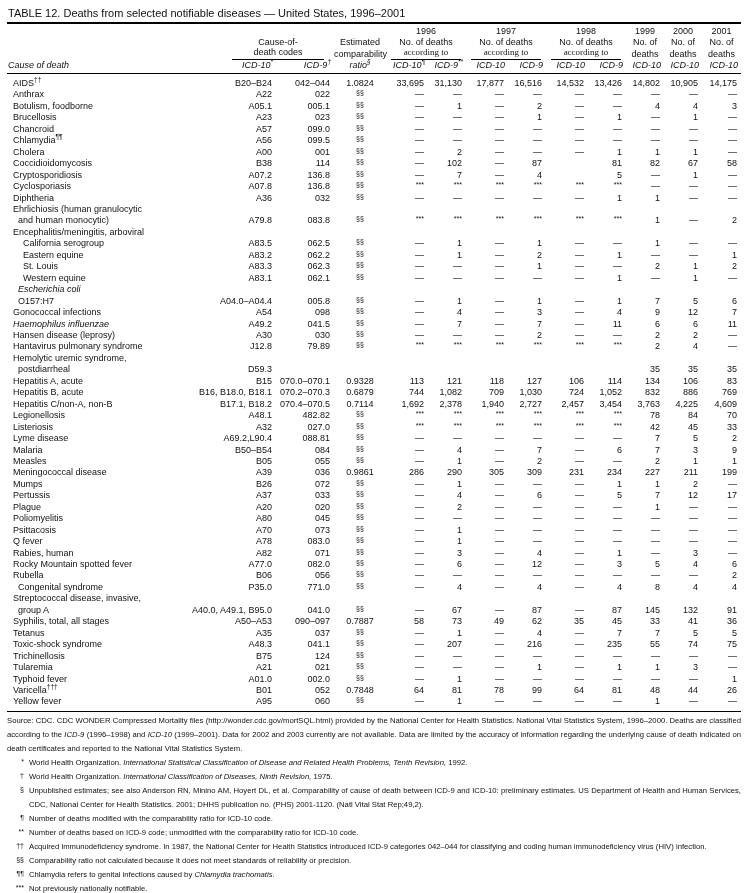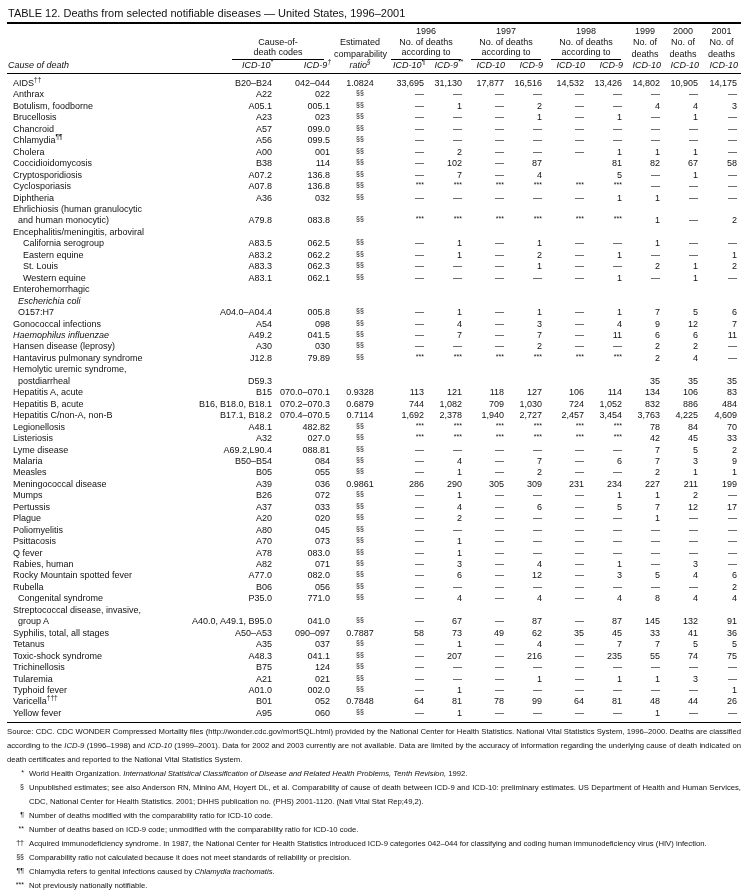--- a/index.html
+++ b/index.html
@@ -7,21 +7,21 @@
   .page{padding:5px 6px 0 7px;}
   .title{font-size:11px;font-weight:normal;padding:2px 0 3px 1px;border-bottom:2px solid #000;white-space:nowrap;}
   table{width:734px;table-layout:fixed;border-collapse:collapse;margin-top:2px;}
   col.c-label{width:215px;} col.c-icd10{width:54px;} col.c-icd9{width:58px;} col.c-ratio{width:52px;}
   col.c-v0{width:42px;} col.c-v1{width:38px;} col.c-v2{width:42px;} col.c-v3{width:38px;}
   col.c-v4{width:42px;} col.c-v5{width:38px;} col.c-v6{width:38px;} col.c-v7{width:38px;} col.c-v8{width:39px;}
   thead td{font-size:9px;line-height:10.5px;text-align:center;vertical-align:bottom;padding:0;}
   thead tr.r4 td{border-bottom:1.5px solid #000;padding-bottom:3px;font-style:italic;}
   thead td.colhead{text-align:right;padding-right:3px;white-space:nowrap;}
   thead td.causehead{text-align:left;padding-left:1px;}
-  .grp-u{border-bottom:1px solid #000;padding-bottom:1px;margin:0 5px;}
+  .grp-u{border-bottom:1px solid #000;padding-bottom:1px;margin:0 5px;font-family:Liberation Serif, serif;}
   .grp-u2{border-bottom:1px solid #000;padding-bottom:1px;margin:0 10px;}
   tbody td{font-size:9px;line-height:11.45px;height:11.45px;padding:0;vertical-align:bottom;white-space:nowrap;overflow:visible;}
   tbody tr.first td{padding-top:4px;}
   td.lbl{text-align:left;padding-left:6px;}
   td.lbl.ind1,.lbl .ind1{padding-left:11px;}
   td.lbl.ind2{padding-left:16px;}
   .it{font-style:italic;}
   td.num{text-align:right;padding-right:4px;}
   td.icdcell{position:relative;}
   td.icdcell .ar{position:absolute;right:4px;bottom:0;white-space:nowrap;}
@@ -435,23 +435,20 @@
           <td class="num">—</td>
           <td class="num">—</td>
           <td class="num">—</td>
           <td class="num">—</td>
           <td class="num">1</td>
           <td class="num">—</td>
           <td class="num">1</td>
           <td class="num">—</td>
         </tr>
         <tr>
-          <td colspan="13" class="lbl">Enterohemorrhagic</td>
-        </tr>
-        <tr>
           <td colspan="13" class="lbl ind1 it">Escherichia coli</td>
         </tr>
         <tr>
           <td class="lbl ind1">O157:H7</td>
           <td class="icdcell">
             <span class="ar">A04.0–A04.4</span>
           </td>
           <td class="icdcell">
             <span class="ar">005.8</span>
           </td>
@@ -593,21 +590,21 @@
           </td>
           <td class="ratio">0.6879</td>
           <td class="num">744</td>
           <td class="num">1,082</td>
           <td class="num">709</td>
           <td class="num">1,030</td>
           <td class="num">724</td>
           <td class="num">1,052</td>
           <td class="num">832</td>
           <td class="num">886</td>
-          <td class="num">484</td>
+          <td class="num">769</td>
         </tr>
         <tr>
           <td class="lbl">Hepatitis C/non-A, non-B</td>
           <td class="icdcell">
             <span class="ar">B17.1, B18.2</span>
           </td>
           <td class="icdcell">
             <span class="ar">070.4–070.5</span>
           </td>
           <td class="ratio">0.7114</td>
@@ -1101,20 +1098,21 @@
         </tr>
       </tbody>
   </table>
 
   <div class="botrule"></div>
 
   <div class="footer">
     <div class="source"><span>Source: CDC. CDC WONDER Compressed Mortality files (http://wonder.cdc.gov/mortSQL.html) provided by the National Center for Health Statistics. National Vital Statistics System, 1996–2000. Deaths are classified according to the </span><span class="it">ICD-9</span><span> (1996–1998) and </span><span class="it">ICD-10</span><span> (1999–2001).  Data for 2002 and 2003 currently are not available. Data are limited by the accuracy of information regarding the underlying cause of death indicated on death certificates and reported to the National Vital Statistics System.</span></div>
     <div>
         <div class="fnote"><span class="mk2">*</span><span>World Health Organization. </span><span class="it">International Statistical Classification of Disease and Related Health Problems, Tenth Revision,</span><span> 1992.</span></div>
+        <div class="fnote"><span class="mk2">†</span><span>World Health Organization. </span><span class="it">International Classification of Diseases, Ninth Revision,</span><span> 1975.</span></div>
         <div class="fnote"><span class="mk2">§</span><span>Unpublished estimates; see also Anderson RN, Minino AM, Hoyert DL, et al. Comparability of cause of death between ICD-9 and ICD-10: preliminary estimates. US Department of Health and Human Services, CDC, National Center for Health Statistics. 2001; DHHS publication no. (PHS) 2001-1120. (Natl Vital Stat Rep;49,2).</span></div>
         <div class="fnote"><span class="mk2">¶</span><span>Number of deaths modified with the comparability ratio for ICD-10 code.</span></div>
         <div class="fnote"><span class="mk2">**</span><span>Number of deaths based on ICD-9 code; unmodified with the comparability ratio for ICD-10 code.</span></div>
         <div class="fnote"><span class="mk2">††</span><span>Acquired immunodeficiency syndrome. In 1987, the National Center for Health Statistics introduced ICD-9 categories 042–044 for classifying and coding human immunodeficiency virus (HIV) infection.</span></div>
         <div class="fnote"><span class="mk2">§§</span><span>Comparability ratio not calculated because it does not meet standards of reliability or precision.</span></div>
         <div class="fnote"><span class="mk2">¶¶</span><span>Chlamydia refers to genital infections caused by </span><span class="it">Chlamydia trachomatis</span><span>.</span></div>
         <div class="fnote"><span class="mk2">***</span><span>Not previously nationally notifiable.</span></div>
         <div class="fnote"><span class="mk2">†††</span></div>
       </div>
   </div>

